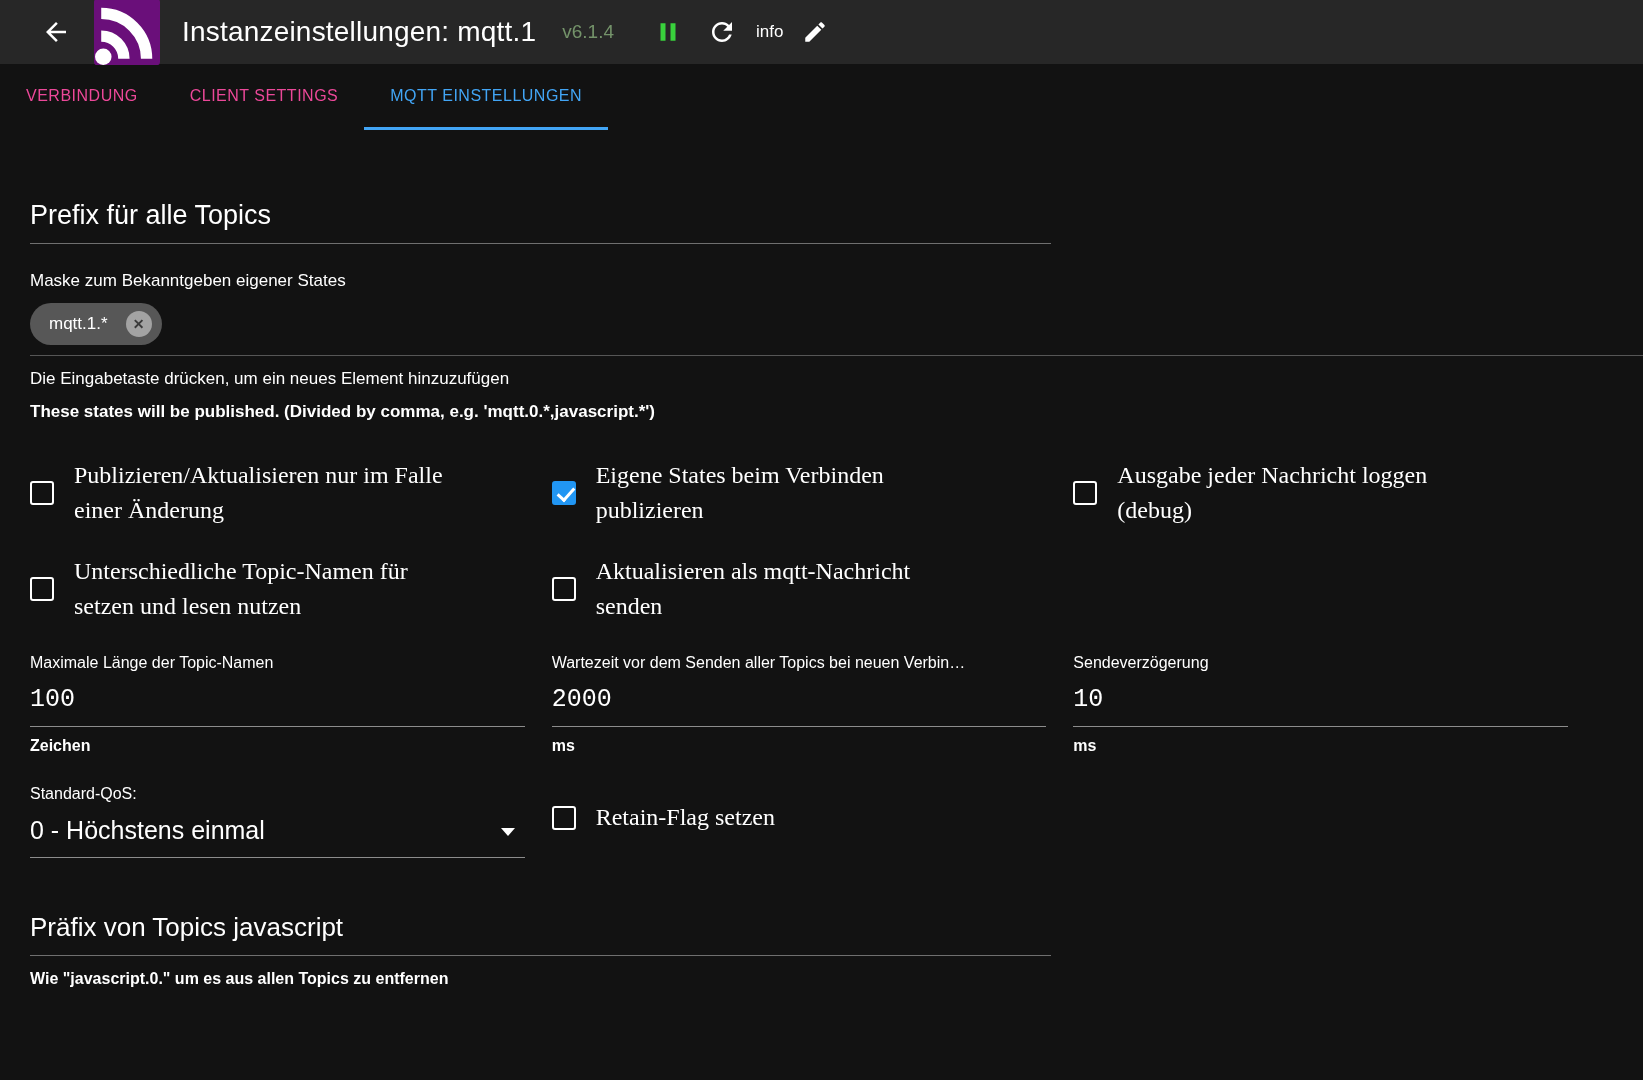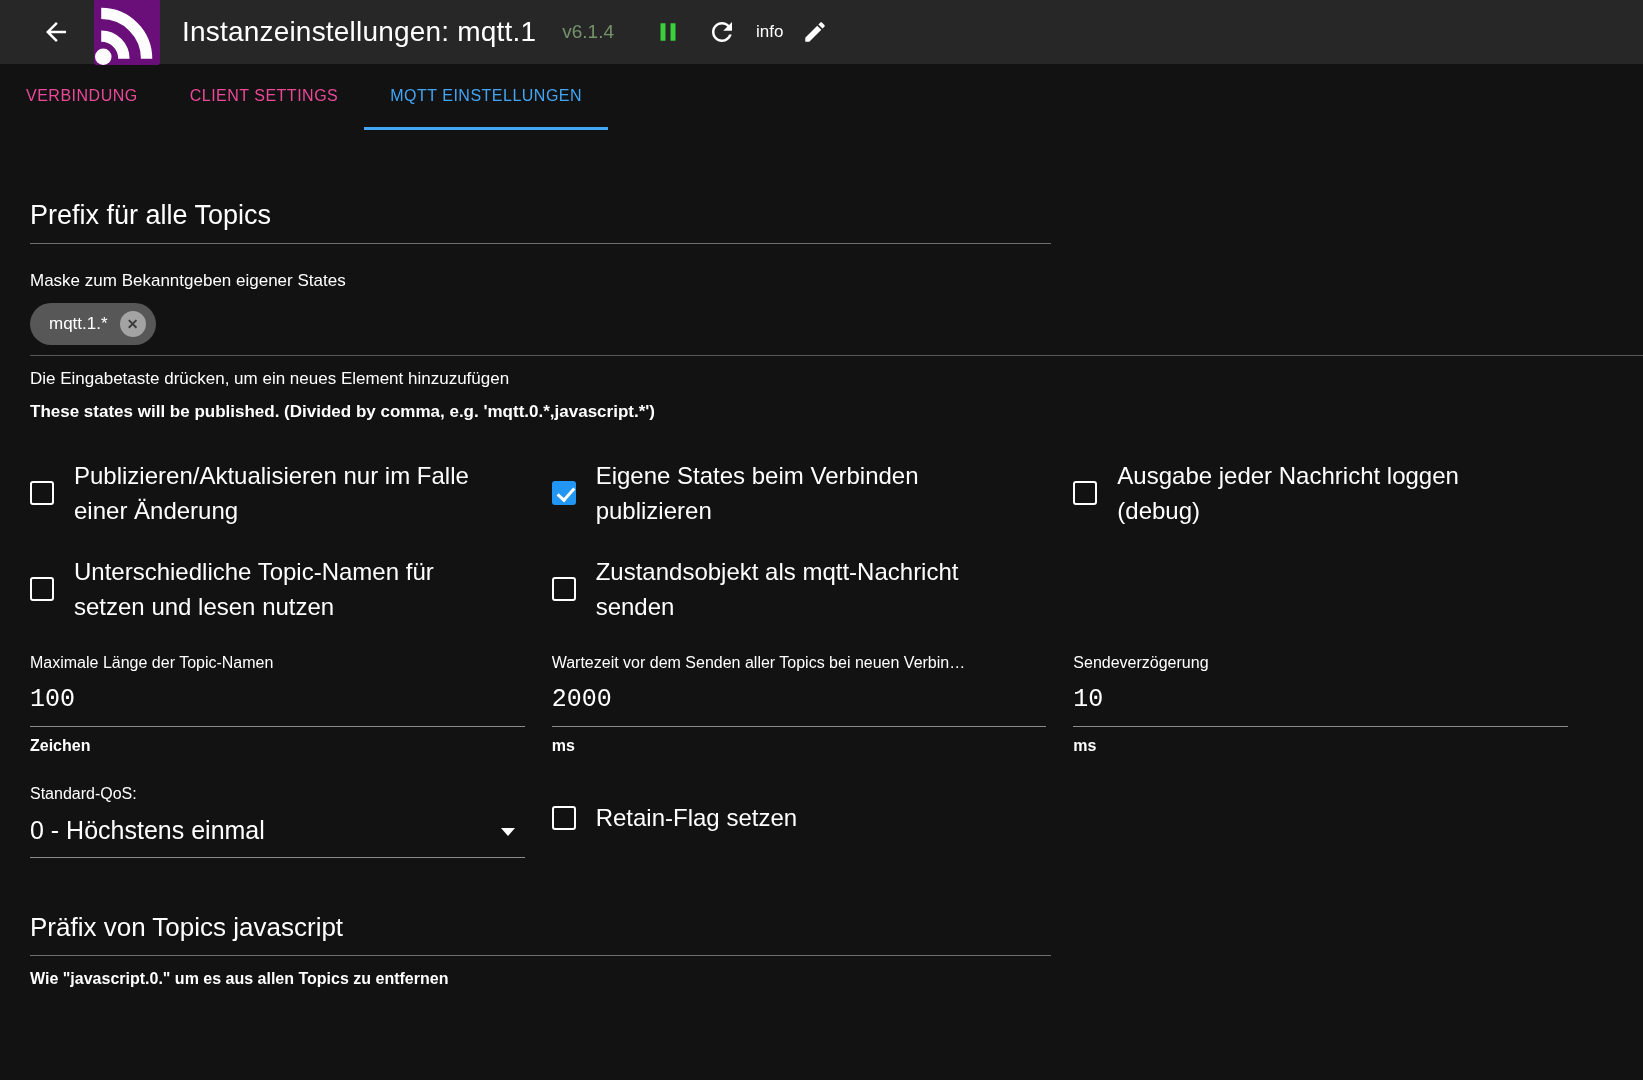--- a/index.html
+++ b/index.html
@@ -64,21 +64,21 @@
   .content { padding:0 75px 0 30px; }
 
   .section-title { font-size:27px; font-weight:400; margin-top:70px; }
   .section-title.bottom { margin-top:54px; font-size:26px; }
   .title-divider { margin-top:12px; width:1021px; height:1px; background:#6f6f6f; }
 
   .mask-label { display:block; margin-top:27px; font-size:17px; }
 
   .chip {
     margin-top:12px;
-    display:inline-flex; align-items:center; gap:12px;
+    display:inline-flex; align-items:center; gap:18px;
     height:42px; padding:0 10px 0 19px;
     background:#575757; border-radius:21px;
     font-size:17px; cursor:default;
   }
   .chip-close {
     width:26px; height:26px; border-radius:50%;
     background:#a3a3a3; color:#3a3a3a;
     display:flex; align-items:center; justify-content:center;
     font-size:14px; font-weight:700; cursor:pointer;
   }
@@ -105,21 +105,21 @@
     border:2px solid #ffffff; border-radius:3px;
     position:relative; background:transparent;
   }
   .checkbox.checked { background:#2196f3; border-color:#2196f3; }
   .checkbox.checked::after {
     content:""; position:absolute; left:7px; top:1px;
     width:7px; height:14px;
     border:solid #fff; border-width:0 3px 3px 0;
     transform:rotate(42deg);
   }
-  .checkbox-label { font-size:24px; line-height:35px; white-space:pre-line; }
+  .checkbox-label { font-size:24px; line-height:35px; white-space:pre-line;font-family:Liberation Serif, serif; }
 
   
   .field-label {
     display:block; font-size:16px; color:#ffffff;
     white-space:nowrap; overflow:hidden; text-overflow:ellipsis;
   }
   .text-input {
     display:block; width:100%;
     margin-top:13px;
     background:transparent; border:none; outline:none;
@@ -233,21 +233,21 @@
       <span class="checkbox-label">Ausgabe jeder Nachricht loggen
 (debug)</span>
     </div>
     <div class="checkbox-item">
       <span class="checkbox"></span>
       <span class="checkbox-label">Unterschiedliche Topic-Namen für
 setzen und lesen nutzen</span>
     </div>
     <div class="checkbox-item">
       <span class="checkbox"></span>
-      <span class="checkbox-label">Zustandsobjekt als mqtt-Nachricht
+      <span class="checkbox-label">Aktualisieren als mqtt-Nachricht
 senden</span>
     </div>
     <div></div>
   </div>
 
   <div class="grid3 fields-grid">
     <div class="field">
       <label class="field-label">Maximale Länge der Topic-Namen</label>
       <input class="text-input" type="text" value="100" style="">
       <div class="field-unit">Zeichen</div>

